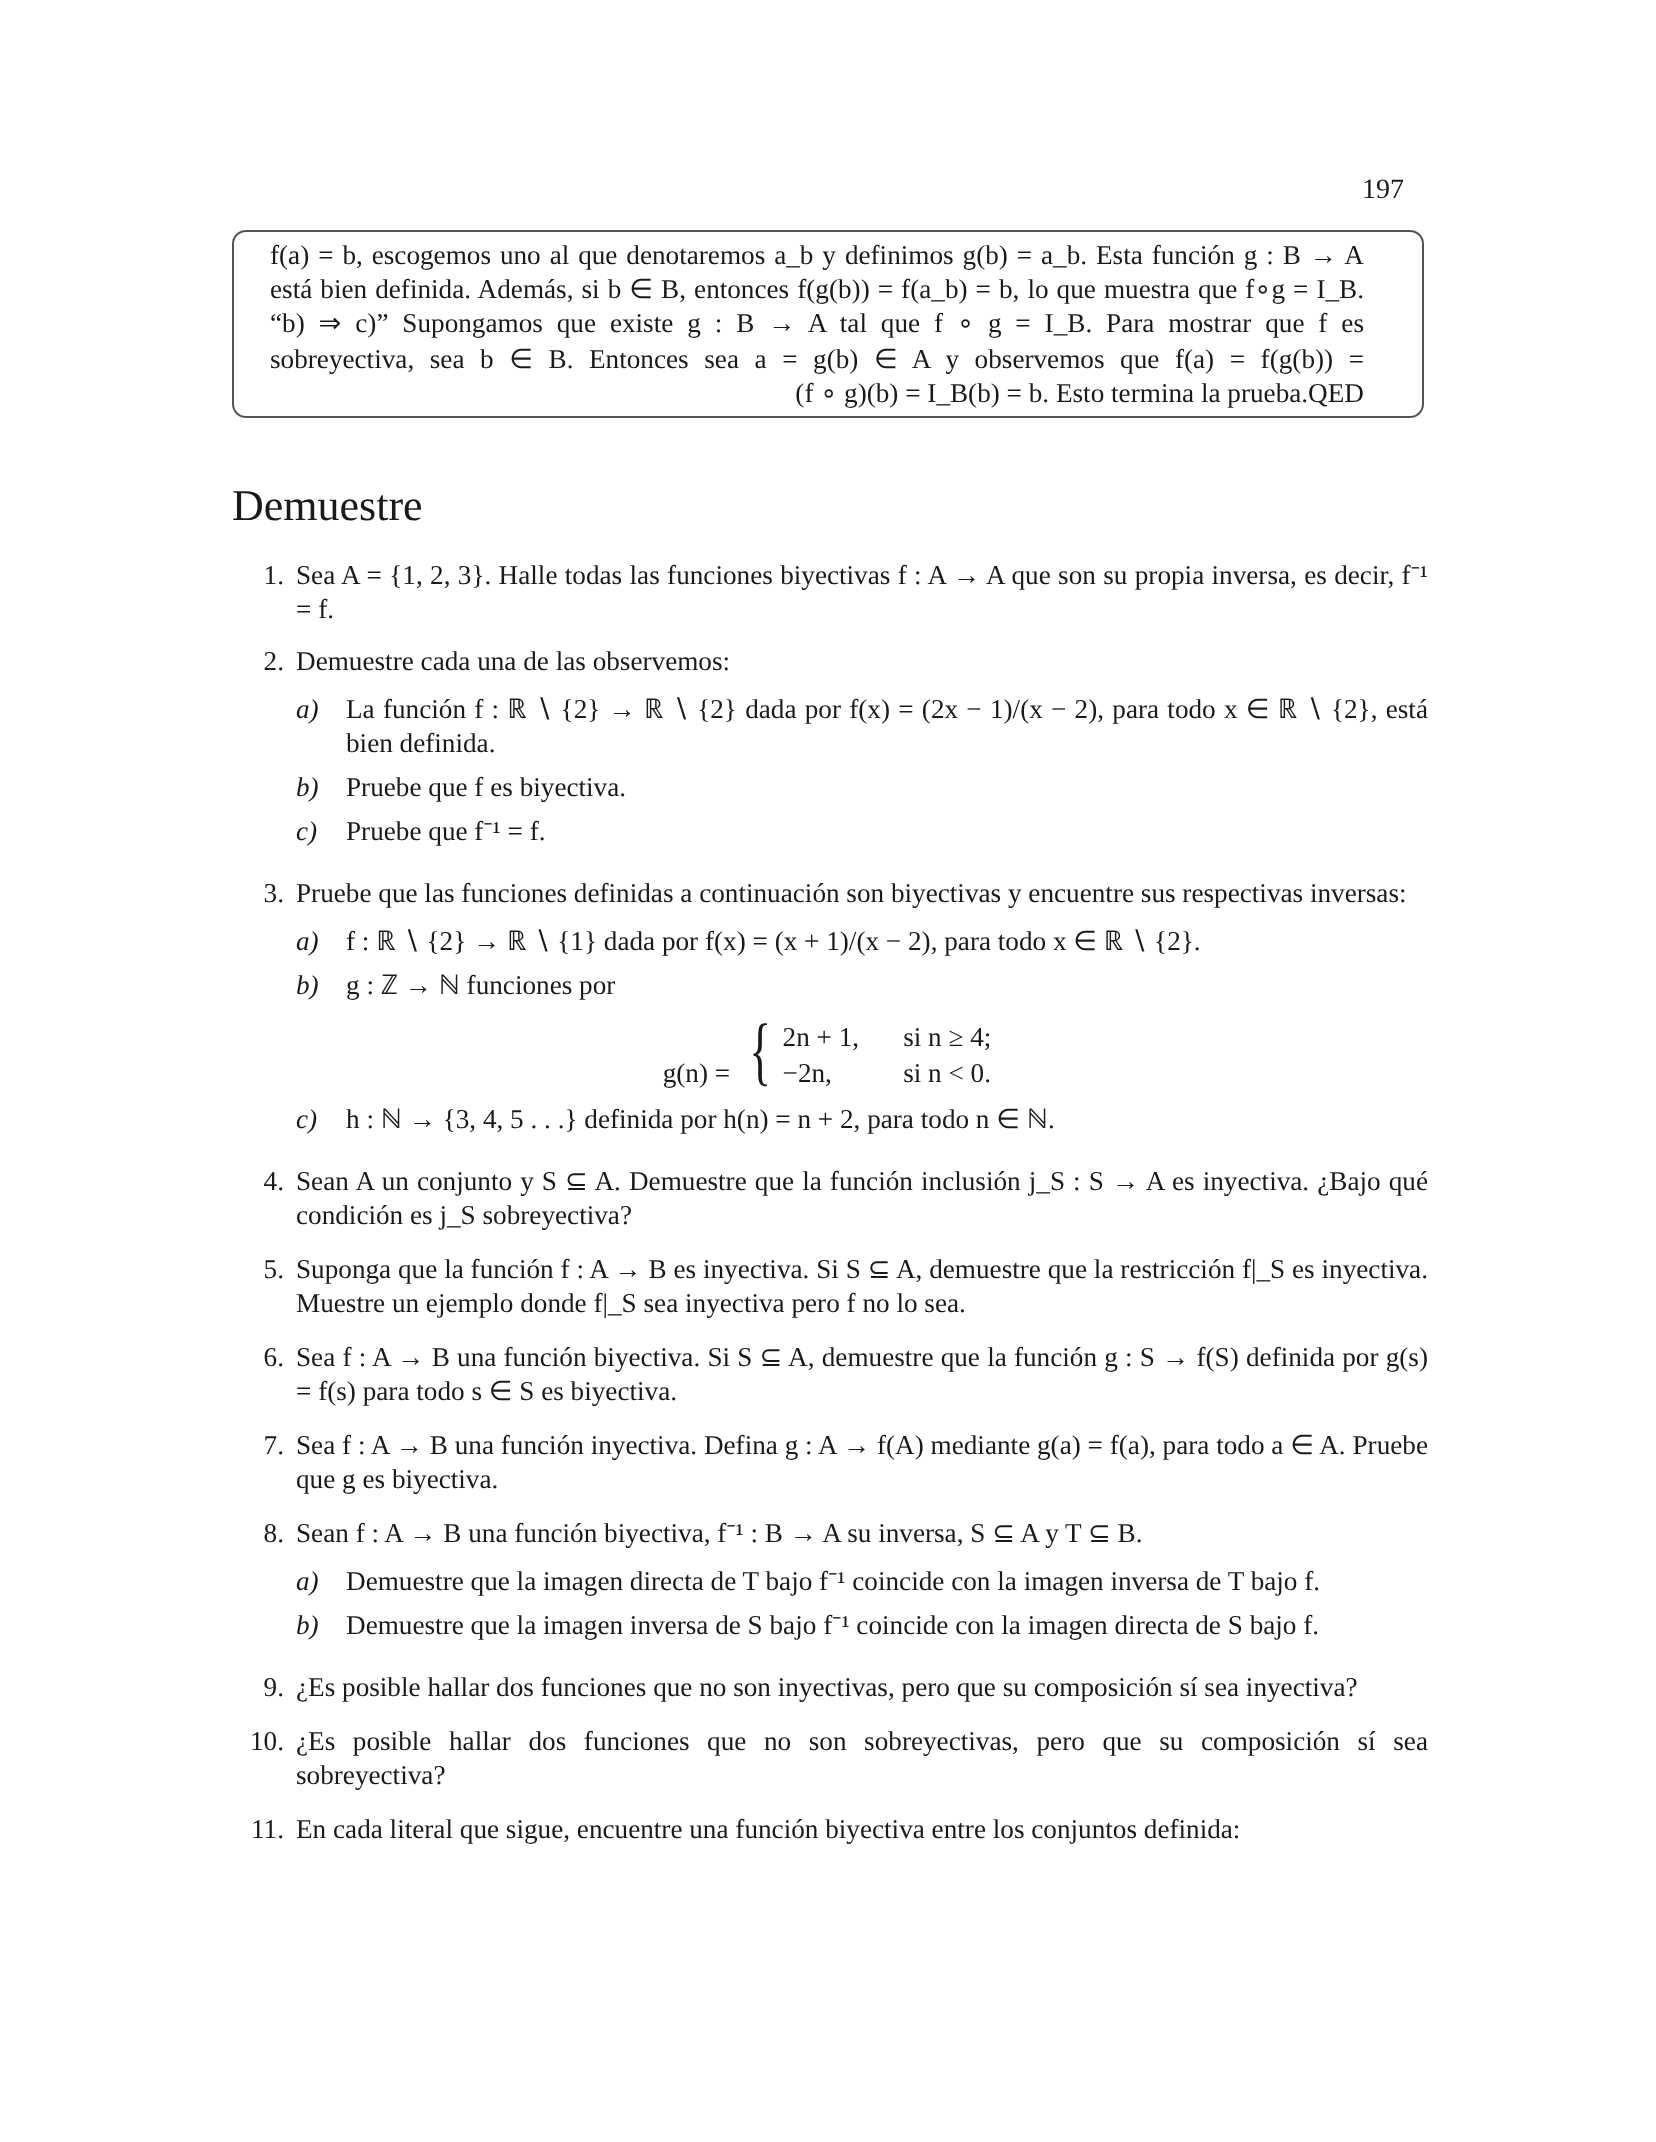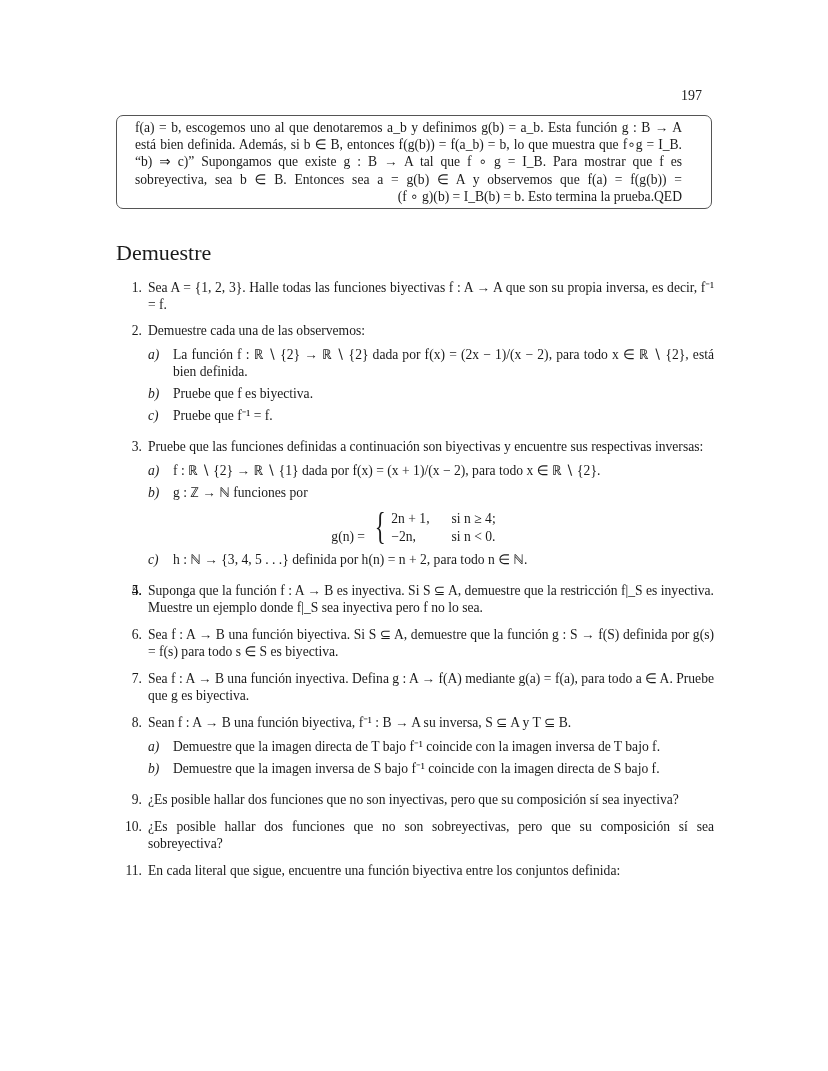--- a/index.html
+++ b/index.html
@@ -112,20 +112,21 @@
       </div>
     </div>
     <div class="sub-item">
       <span class="lbl">c)</span>
       <span>h : ℕ → {3, 4, 5 . . .} definida por h(n) = n + 2, para todo n ∈ ℕ.</span>
     </div>
   </div>
 
   <div class="ex ex-gap" style="margin-top:14px;">
     <span class="num">4.</span>
+    <span>Sean A un conjunto y S ⊆ A. Demuestre que la función inclusión j_S : S → A es inyectiva. ¿Bajo qué condición es j_S sobreyectiva?</span>
   </div>
 
   <div class="ex ex-gap">
     <span class="num">5.</span>
     <span>Suponga que la función f : A → B es inyectiva. Si S ⊆ A, demuestre que la restricción f|_S es inyectiva. Muestre un ejemplo donde f|_S sea inyectiva pero f no lo sea.</span>
   </div>
 
   <div class="ex ex-gap">
     <span class="num">6.</span>
     <span>Sea f : A → B una función biyectiva. Si S ⊆ A, demuestre que la función g : S → f(S) definida por g(s) = f(s) para todo s ∈ S es biyectiva.</span>

